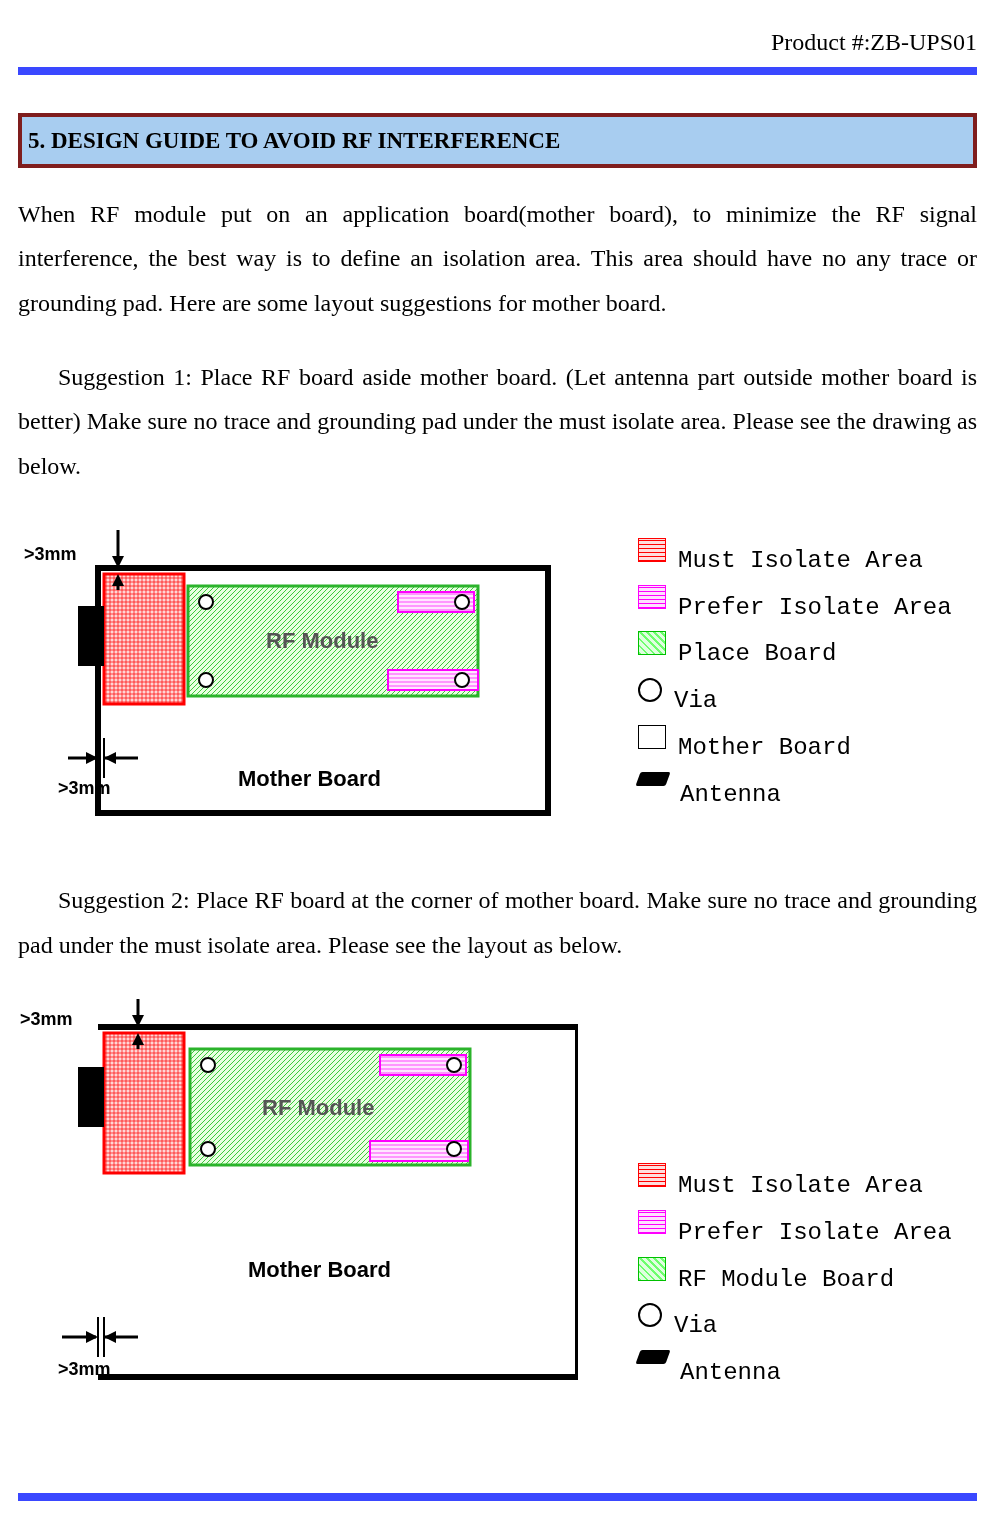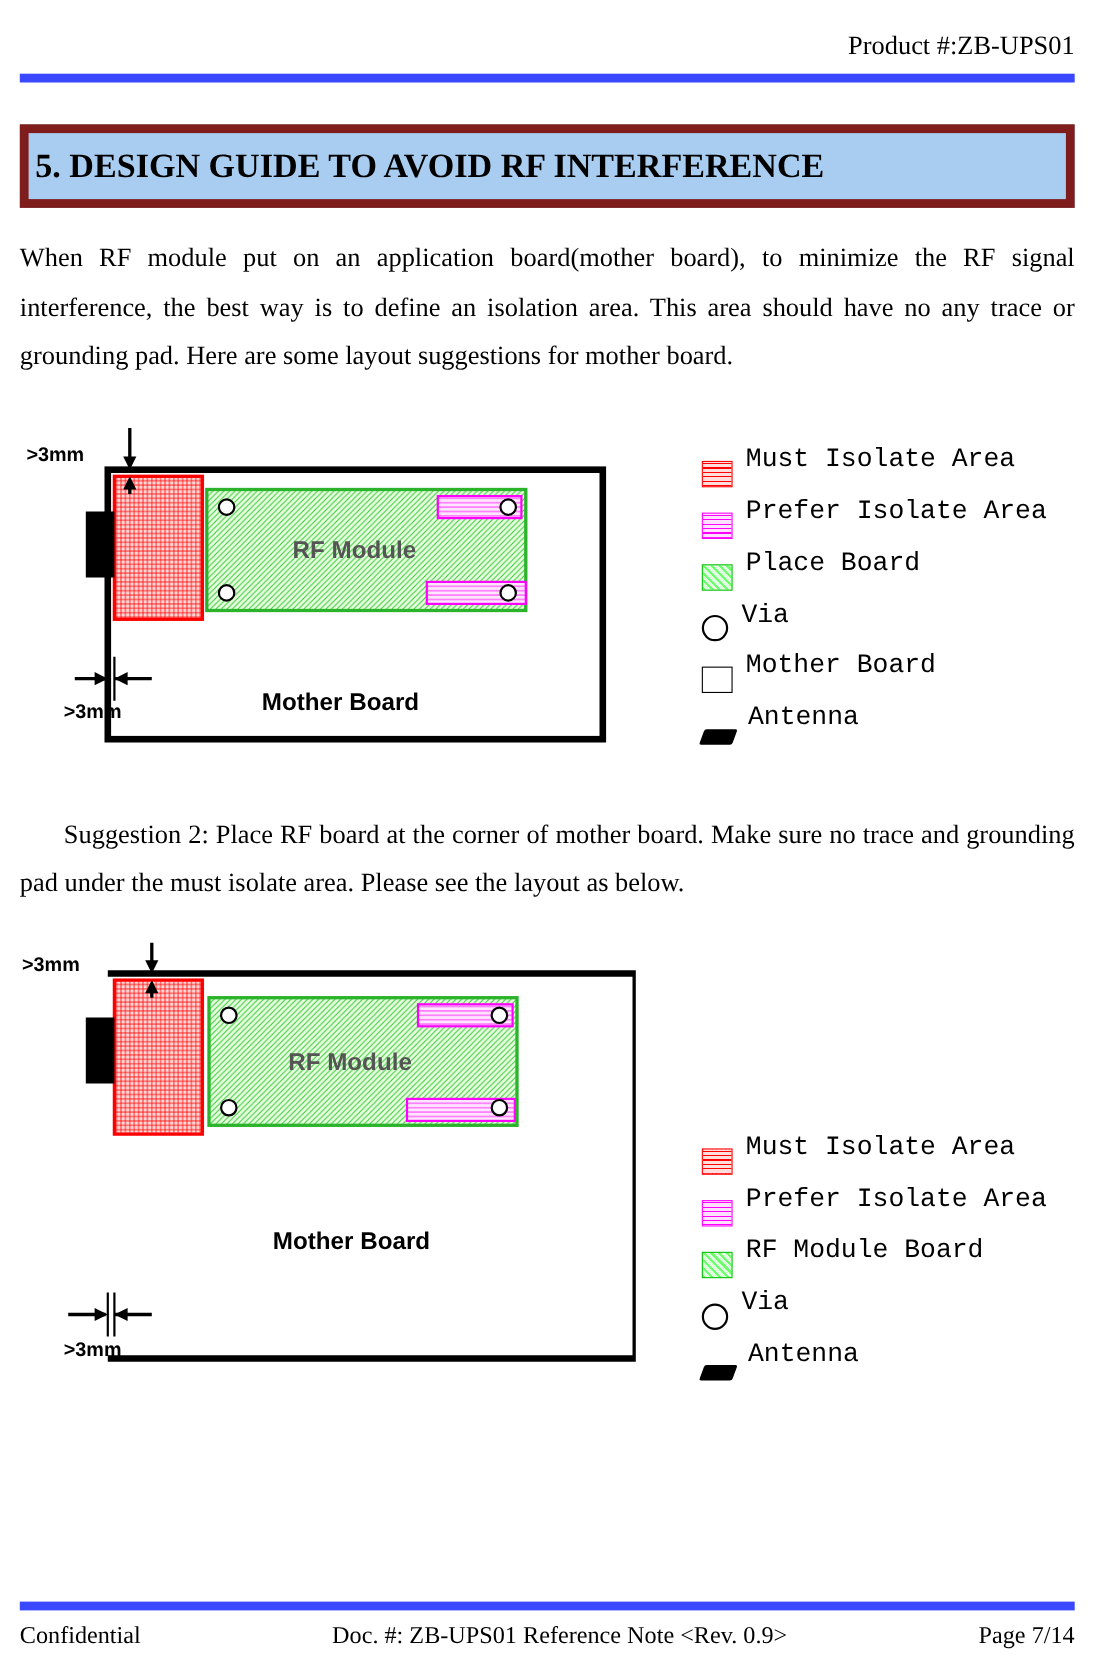--- a/index.html
+++ b/index.html
@@ -21,24 +21,24 @@
       font-size: 24px;
     }
     .hr-blue {
       height: 8px;
       background: #3a48ff;
       margin-top: 4px;
       margin-bottom: 38px;
     }
     .section-header {
       background: #a8cdf0;
-      border: 8px solid #7f1d1d;
+      border: 4px solid #7f1d1d;
       font-weight: bold;
       padding: 4px 6px;
-      font-size: 31px;
+      font-size: 23px;
       margin-bottom: 24px;
     }
     .body-text {
       text-align: justify;
       font-size: 24px;
       margin-bottom: 30px;
       line-height: 1.85;
     }
     .body-text.indent {
       text-indent: 40px;
@@ -52,21 +52,21 @@
     .diagram {
       position: relative;
       width: 560px;
     }
     .diagram svg { display: block; }
     .legend {
       font-family: "Courier New", Courier, monospace;
       font-size: 24px;
       line-height: 1.95;
     }
-    .legend-row { display: flex; align-items: flex-end; gap: 12px; }
+    .legend-row { display: flex; align-items: flex-start; gap: 12px; }
     .swatch {
       width: 28px; height: 24px; border: 1px solid #000; flex: 0 0 28px;
     }
     .sw-red { background: repeating-linear-gradient(0deg,#ff0000 0 1px, #ffdddd 1px 4px), repeating-linear-gradient(90deg,#ff0000 0 1px, transparent 1px 4px); border-color:#ff0000;}
     .sw-mag { background: repeating-linear-gradient(0deg,#ff00ff 0 1px, #ffe0ff 1px 4px); border-color:#ff00ff;}
     .sw-grn { background: repeating-linear-gradient(45deg,#6dff6d 0 2px, #e0ffe0 2px 5px); border-color:#00c000;}
     .sw-via { border-radius: 50%; width:24px; height:24px; border:2px solid #000; background:white; flex:0 0 24px;}
     .sw-box { background: white; border: 1.5px solid #000; }
     .sw-ant { width:30px; height:14px; background:black; border:none; border-radius:2px; transform: skewX(-20deg); flex:0 0 30px;}
     .footer {
@@ -87,20 +87,21 @@
 <body>
 
 <div class="page">
   <div class="header">Product #:ZB-UPS01</div>
   <div class="hr-blue"></div>
 
   <div class="section-header">5. DESIGN GUIDE TO AVOID RF INTERFERENCE</div>
 
   <div class="body-text">When RF module put on an application board(mother board), to minimize the RF signal interference, the best way is to define an isolation area. This area should have no any trace or grounding pad. Here are some layout suggestions for mother board.</div>
 
+  <div class="body-text indent">Suggestion 1: Place RF board aside mother board. (Let antenna part outside mother board is better) Make sure no trace and grounding pad under the must isolate area. Please see the drawing as below.</div>
 
   <div class="figure-block">
     <div class="diagram">
       <svg width="560" height="320" viewBox="0 0 560 320">
         <defs>
           <pattern id="redhatch" width="4" height="4" patternUnits="userSpaceOnUse">
             <rect width="4" height="4" fill="#ffd6d6"></rect>
               <path d="M0 0H4M0 4H4M0 0V4M4 0V4" stroke="#ff0000" stroke-width="0.7"></path>
           </pattern>
           <pattern id="grnhatch" width="5" height="5" patternUnits="userSpaceOnUse">
@@ -249,18 +250,13 @@
       <div class="legend-row">
           <span class="sw-ant"></span>
           <span>Antenna</span>
         </div>
     </div>
   </div>
 </div>
 
 <div class="footer">
   <div class="hr-blue-bottom"></div>
-  <div class="footer-row">
-    <span>Confidential</span>
-    <span>Doc. #: ZB-UPS01 Reference Note &lt;Rev. 0.9&gt;</span>
-    <span>Page 7/14</span>
-  </div>
 </div>
 
 </body></html>

